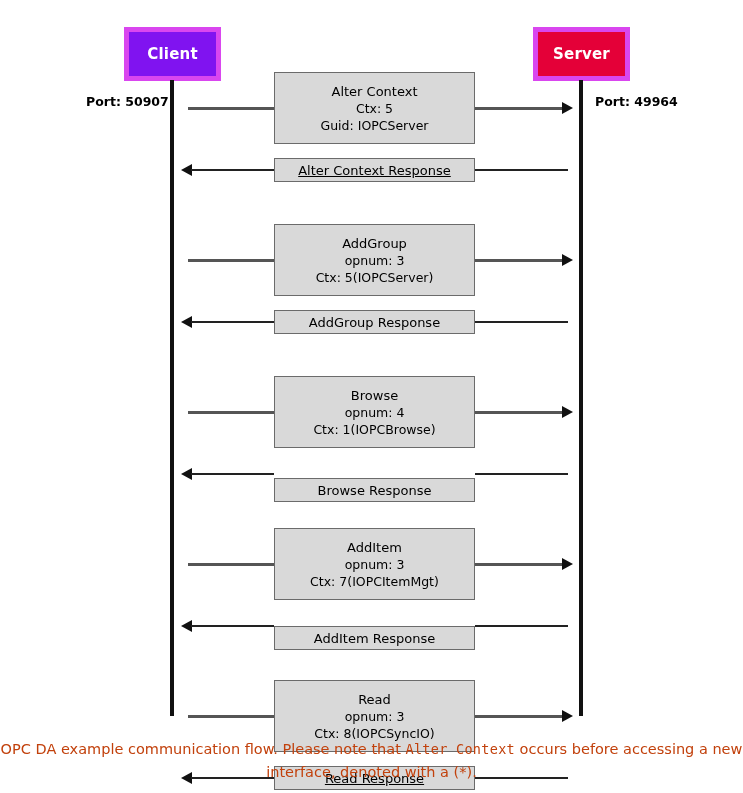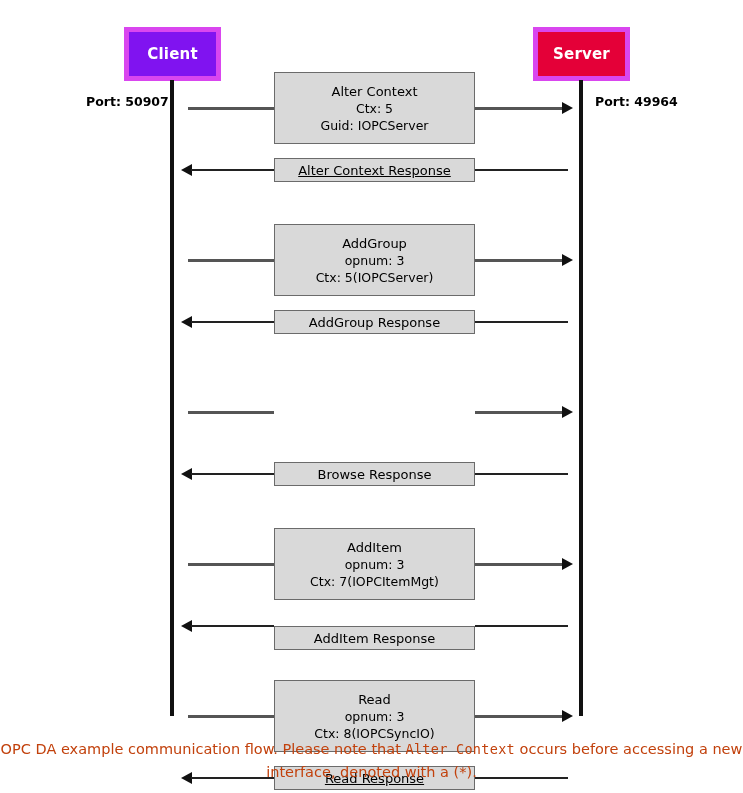--- a/index.html
+++ b/index.html
@@ -216,26 +216,31 @@
         <div class="line line-dark" style="left: 191px; top: 11px; width: 83px;"></div>
         <div class="line line-dark" style="left: 475px; top: 11px; width: 93px;"></div>
         <div class="msg-box response" style="top: 0px;">
           <div class="msg-title">AddGroup Response</div>
         </div>
       </div>
       <div class="msg-row request" style="top: 376px; height: 72px;">
         <div class="line" style="left: 188px; top: 35px; width: 86px;"></div>
         <div class="line" style="left: 475px; top: 35px; width: 88px;"></div>
         <div class="arrow-right" style="left: 562px; top: 30px;"></div>
+        <div class="msg-box request" style="top: 0px;">
+          <div class="msg-title">Browse</div>
+          <div class="msg-sub">opnum: 4</div>
+          <div class="msg-sub">Ctx: 1(IOPCBrowse)</div>
+        </div>
       </div>
       <div class="msg-row response" style="top: 462px; height: 24px;">
         <div class="arrow-left" style="left: 181px; top: 6px;"></div>
         <div class="line line-dark" style="left: 191px; top: 11px; width: 83px;"></div>
         <div class="line line-dark" style="left: 475px; top: 11px; width: 93px;"></div>
-        <div class="msg-box response" style="top: 0px; text-align: right;">
+        <div class="msg-box response" style="top: 16px; text-align: right;">
           <div class="msg-title">Browse Response</div>
         </div>
       </div>
       <div class="msg-row request" style="top: 528px; height: 72px;">
         <div class="line" style="left: 188px; top: 35px; width: 86px;"></div>
         <div class="line" style="left: 475px; top: 35px; width: 88px;"></div>
         <div class="arrow-right" style="left: 562px; top: 30px;"></div>
         <div class="msg-box request" style="top: 0px;">
           <div class="msg-title">AddItem</div>
           <div class="msg-sub">opnum: 3</div>

